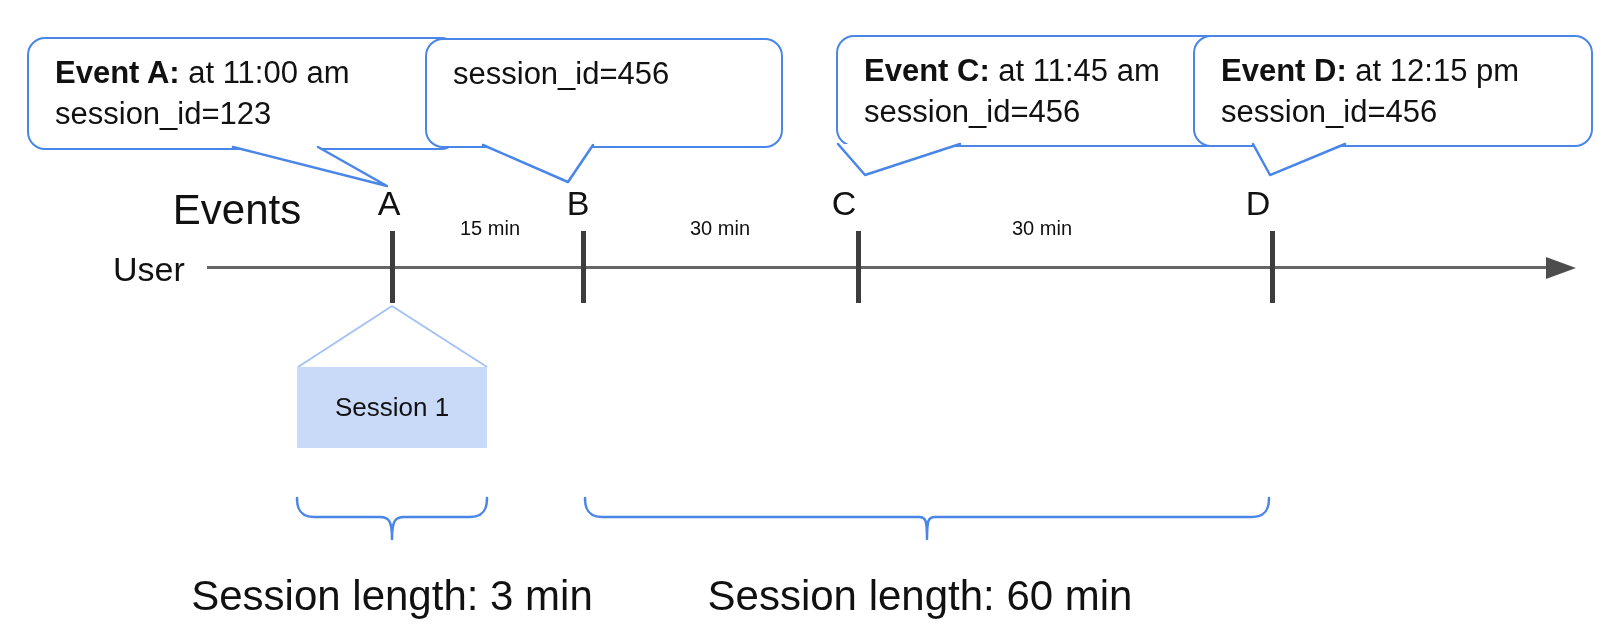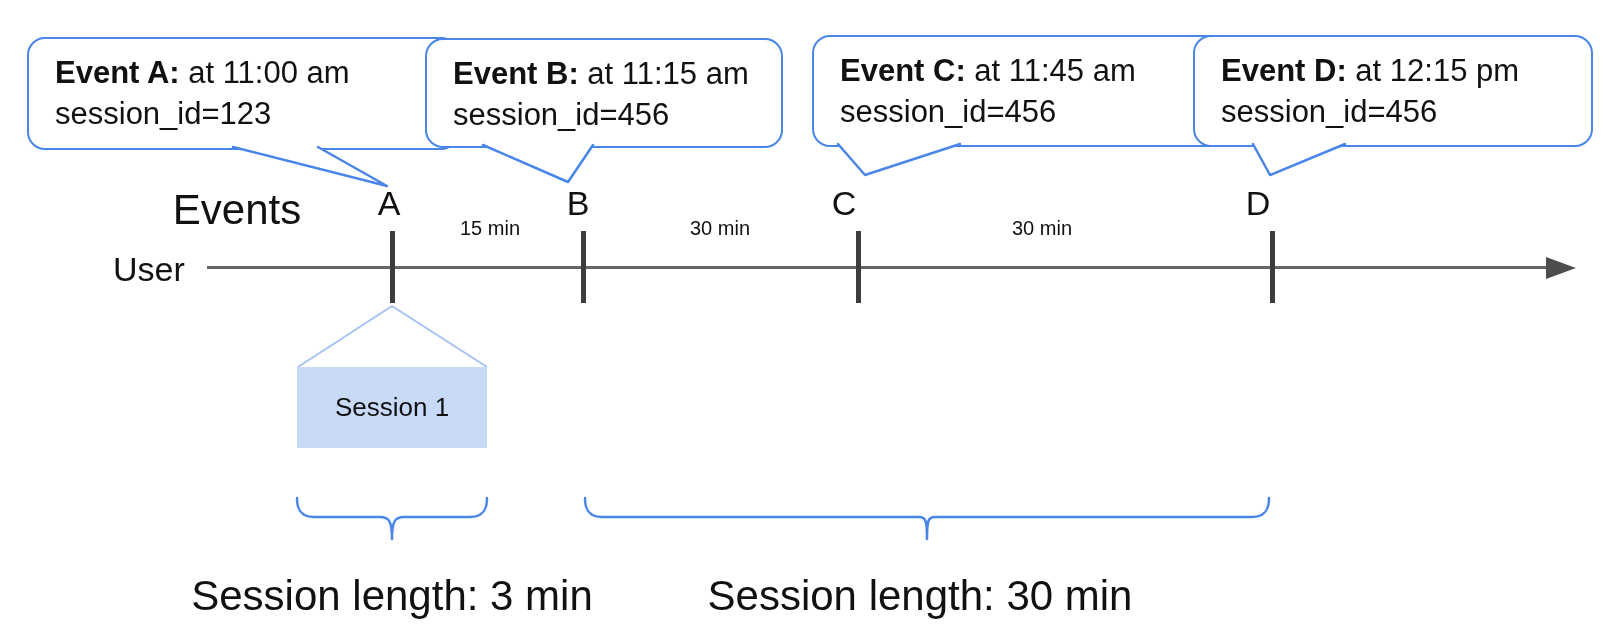--- a/index.html
+++ b/index.html
@@ -36,28 +36,27 @@
 
   <div class="bubble" style="left:27px;top:37px;width:432px;height:113px;">
     <div><b>Event A:</b><span> at 11:00 am</span></div>
     <div>session_id=123</div>
   </div>
   <svg class="tail" style="left:220px;top:145px;" width="180" height="55">
     <path d="M13,2 L167,41 L98,2" fill="#ffffff" stroke="#4a86e8" stroke-width="2.5" stroke-linejoin="round" stroke-linecap="round"></path>
   </svg>
 
   <div class="bubble" style="left:425px;top:38px;width:358px;height:110px;">
-    <div><b>Event B:</b><span> at 11:15 am</span></div>
     <div>session_id=456</div>
   </div>
   <svg class="tail" style="left:470px;top:143px;" width="130" height="45">
     <path d="M13,2 L98,39 L123,2" fill="#ffffff" stroke="#4a86e8" stroke-width="2.5" stroke-linejoin="round" stroke-linecap="round"></path>
   </svg>
 
-  <div class="bubble" style="left:812px;top:35px;width:417px;height:112px;">
+  <div class="bubble" style="left:836px;top:35px;width:417px;height:112px;">
     <div><b>Event C:</b><span> at 11:45 am</span></div>
     <div>session_id=456</div>
   </div>
   <svg class="tail" style="left:825px;top:142px;" width="145" height="40">
     <path d="M13,2 L40,33 L135,2" fill="#ffffff" stroke="#4a86e8" stroke-width="2.5" stroke-linejoin="round" stroke-linecap="round"></path>
   </svg>
 
   <div class="bubble" style="left:1193px;top:35px;width:400px;height:112px;">
     <div><b>Event D:</b><span> at 12:15 pm</span></div>
     <div>session_id=456</div>
@@ -94,15 +93,15 @@
   </div>
 
   <svg class="brace" style="left:294px;top:495px;" width="200" height="50">
     <path d="M3,3 C3,16 8,22 20,22 L86,22 C95,22 98,26 98,44 C98,26 101,22 110,22 L176,22 C188,22 193,16 193,3" fill="none" stroke="#4a86e8" stroke-width="2.5" stroke-linecap="round" stroke-linejoin="round"></path>
   </svg>
   <svg class="brace" style="left:582px;top:495px;" width="692" height="50">
     <path d="M3,3 C3,16 8,22 20,22 L337,22 C344,22 345,26 345,44 C345,26 346,22 353,22 L670,22 C682,22 687,16 687,3" fill="none" stroke="#4a86e8" stroke-width="2.5" stroke-linecap="round" stroke-linejoin="round"></path>
   </svg>
 
   <div class="lbl center big" style="left:392px;top:572px;">Session length: 3 min</div>
-  <div class="lbl center big" style="left:920px;top:572px;">Session length: 30 min</div>
+  <div class="lbl center big" style="left:920px;top:572px;">Session length: 60 min</div>
 
 </div>
 
 </body></html>

